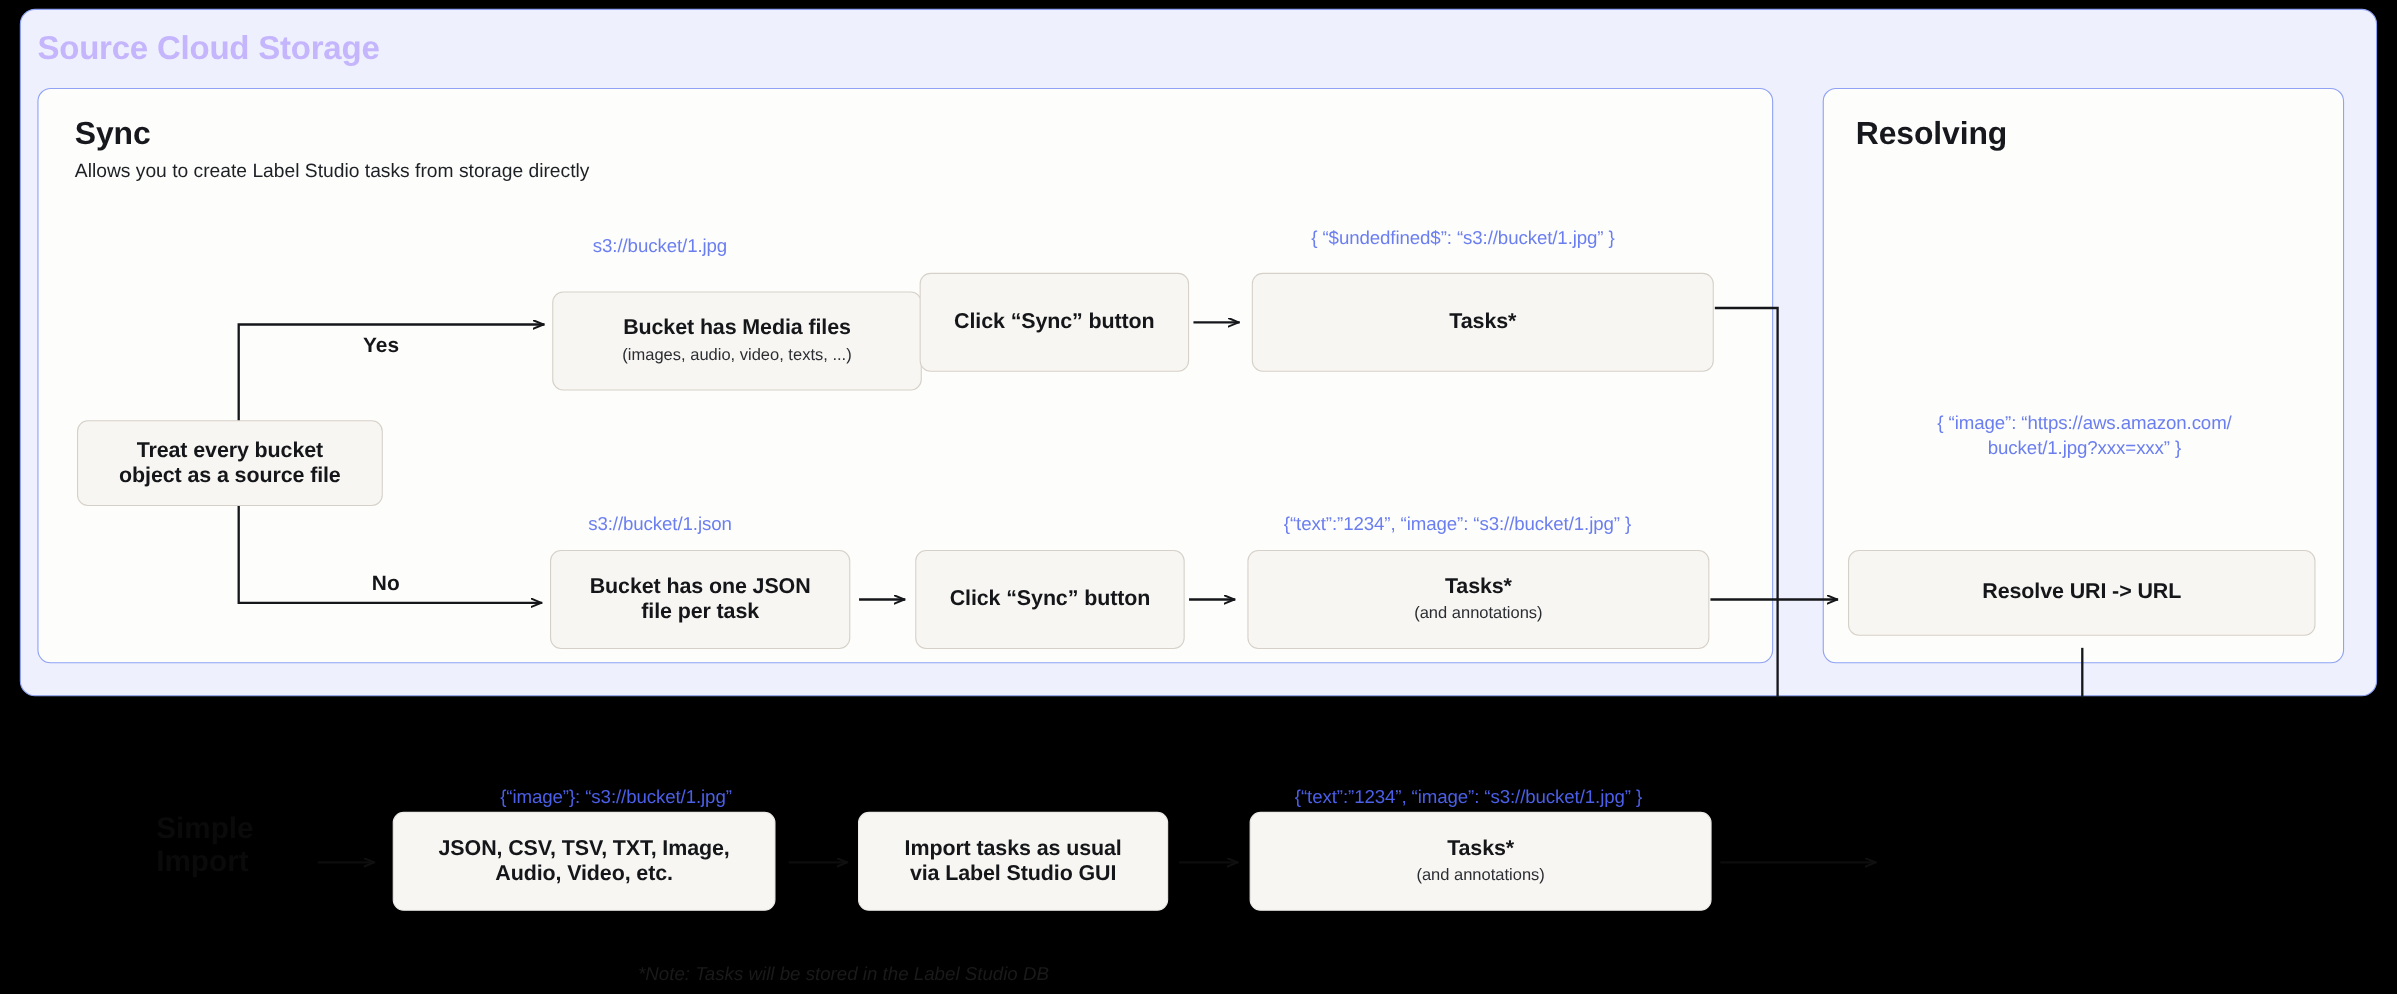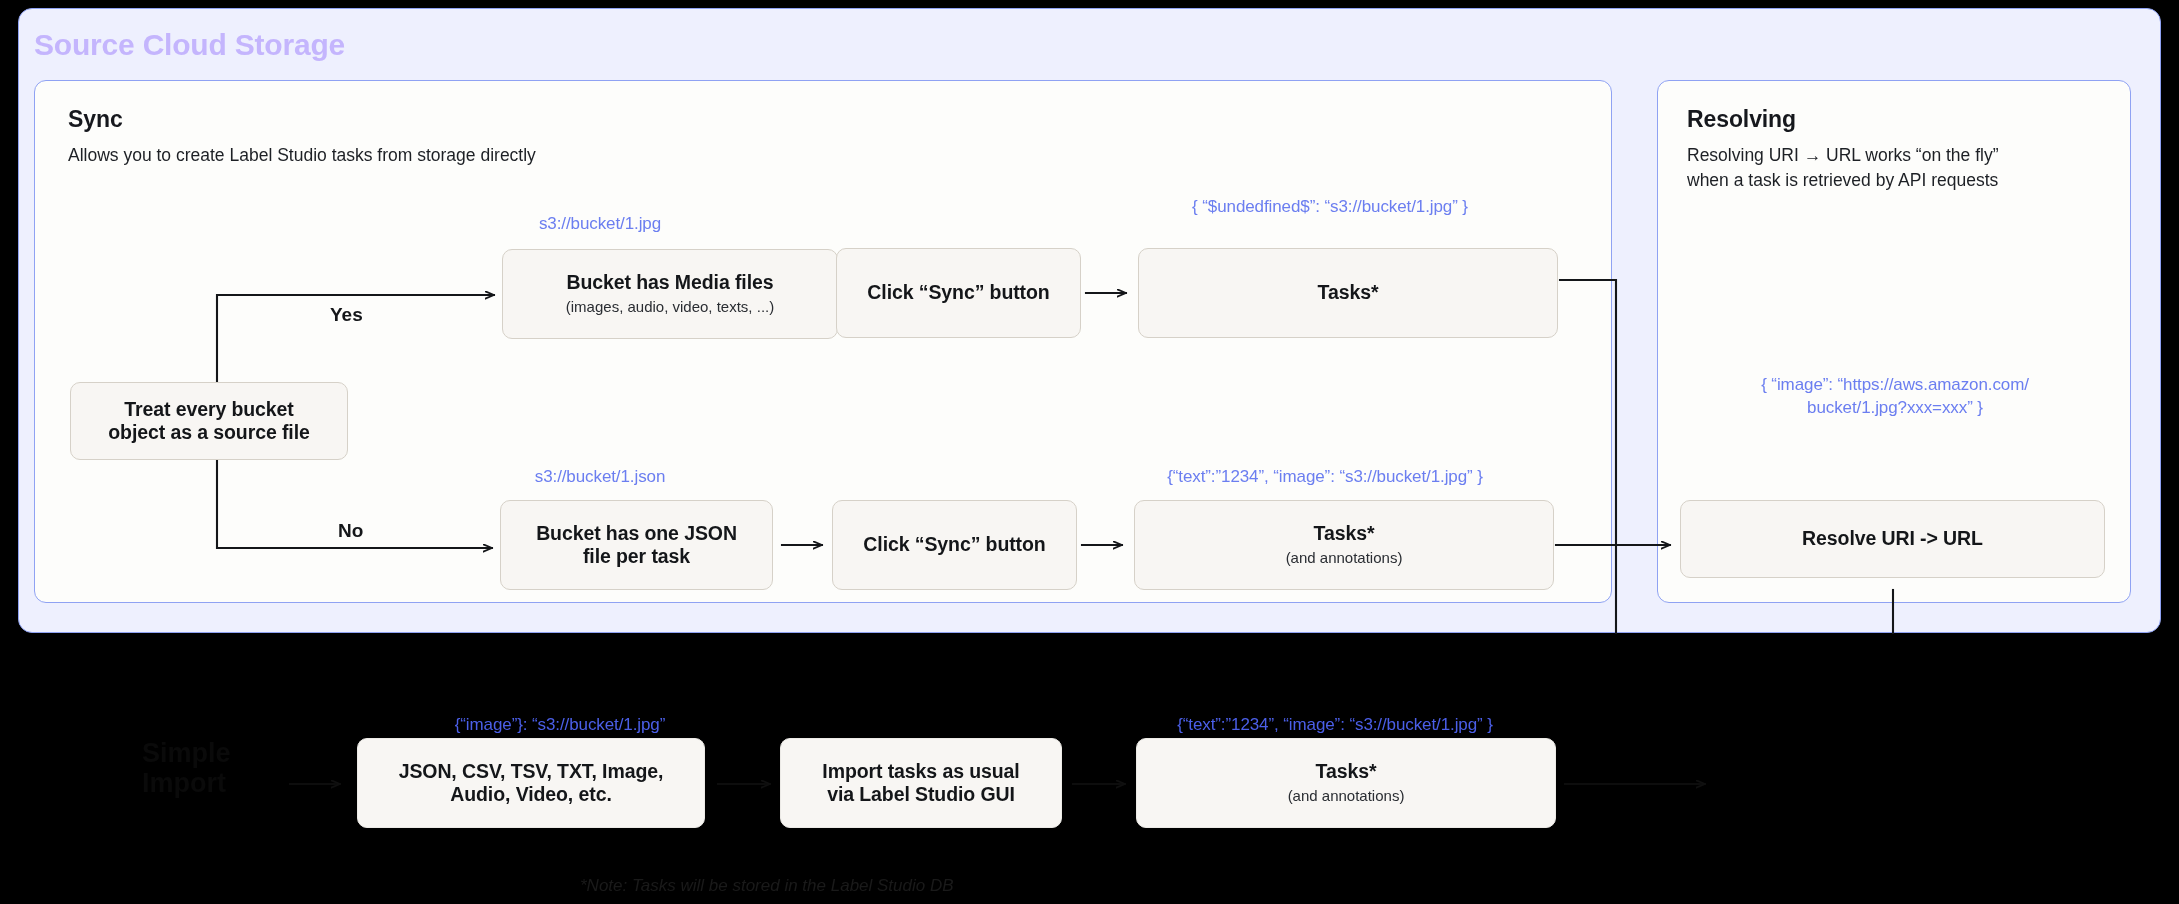--- a/index.html
+++ b/index.html
@@ -41,21 +41,21 @@
     background:#fdfdfb;
     border:1.4px solid #8fa2f3;
     border-radius:12px;
     box-sizing:border-box;
   }
   .card-sync{ left:34px; top:80px; width:1578px; height:523px; }
   .card-resolving{ left:1657px; top:80px; width:474px; height:523px; }
 
   .card-title{
     position:absolute;
-    font-size:23px;
+    font-size:29px;
     font-weight:700;
     color:#16181d;
     letter-spacing:-0.1px;
   }
   .card-sub{
     position:absolute;
     font-size:17.5px;
     font-weight:400;
     color:#1d2025;
     line-height:1.45;
@@ -150,22 +150,20 @@
 
   <div class="outer-panel"></div>
   <div class="outer-title">Source Cloud Storage</div>
 
   <div class="card card-sync"></div>
   <div class="card-title" style="left:68px; top:106px;">Sync</div>
   <div class="card-sub" style="left:68px; top:143px; width:900px;">Allows you to create Label Studio tasks from storage directly</div>
 
   <div class="card card-resolving"></div>
   <div class="card-title" style="left:1687px; top:106px;">Resolving</div>
-  <div class="card-sub" style="left:1687px; top:143px; width:420px;">Resolving URI → URL works “on the fly”
-when a task is retrieved by API requests</div>
 
   <svg class="wires" viewBox="0 0 2179 904">
     <defs>
       <marker id="arw" markerWidth="11" markerHeight="11" refX="9.5" refY="4" orient="auto" markerUnits="userSpaceOnUse">
         <path d="M0,0 L9.5,4 L0,8" fill="none" stroke="#141619" stroke-width="1.8" stroke-linecap="round" stroke-linejoin="round"></path>
       </marker>
       <marker id="arwFaint" markerWidth="11" markerHeight="11" refX="9.5" refY="4" orient="auto" markerUnits="userSpaceOnUse">
         <path d="M0,0 L9.5,4 L0,8" fill="none" stroke="#101010" stroke-width="1.8" stroke-linecap="round" stroke-linejoin="round"></path>
       </marker>
     </defs>
@@ -194,32 +192,32 @@
       <path d="M718,784 L770,784" marker-end="url(#arwFaint)"></path>
       <path d="M1073,784 L1125,784" marker-end="url(#arwFaint)"></path>
       <path d="M1565,784 L1705,784" marker-end="url(#arwFaint)"></path>
     </g>
   </svg>
 
   <div class="branch-label" style="left:330px; top:304px;">Yes</div>
   <div class="branch-label" style="left:338px; top:520px;">No</div>
 
   <div class="blue-label" style="left:480px; top:213px; width:240px;">s3://bucket/1.jpg</div>
-  <div class="blue-label" style="left:1100px; top:196px; width:460px;">{ “$undedfined$”: “s3://bucket/1.jpg” }</div>
+  <div class="blue-label" style="left:1100px; top:206px; width:460px;">{ “$undedfined$”: “s3://bucket/1.jpg” }</div>
   <div class="blue-label" style="left:480px; top:466px; width:240px;">s3://bucket/1.json</div>
   <div class="blue-label" style="left:1090px; top:466px; width:470px;">{“text”:”1234”,  “image”: “s3://bucket/1.jpg” }</div>
   <div class="blue-label" style="left:1680px; top:374px; width:430px;">{ “image”: “https://aws.amazon.com/
 bucket/1.jpg?xxx=xxx” }</div>
 
   <div class="node" style="left:70px; top:382px; width:278px; height:78px;">
     <div class="t1">Treat every bucket
 object as a source file</div>
   </div>
 
-  <div class="node" style="left:502px; top:249px; width:336px; height:90px;">
+  <div class="node" style="left:502px; top:265px; width:336px; height:90px;">
     <div class="t1">Bucket has Media files</div>
     <div class="t2">(images, audio, video, texts, ...)</div>
   </div>
 
   <div class="node" style="left:836px; top:248px; width:245px; height:90px;">
     <div class="t1">Click “Sync” button</div>
   </div>
 
   <div class="node" style="left:1138px; top:248px; width:420px; height:90px;">
     <div class="t1">Tasks*</div>

